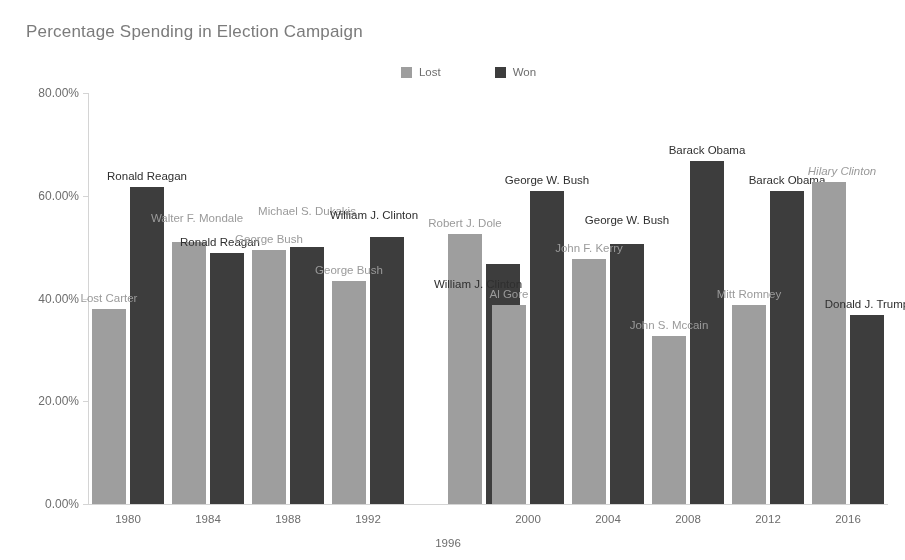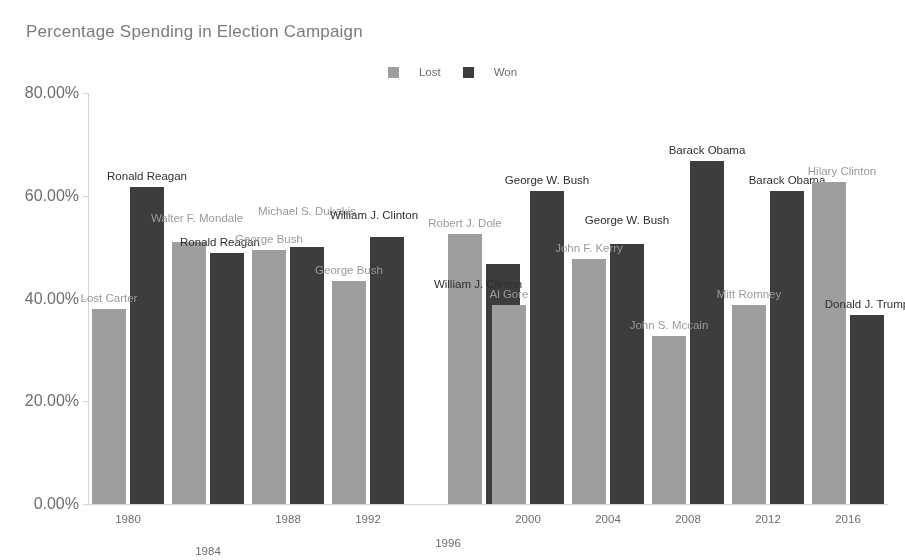--- a/index.html
+++ b/index.html
@@ -37,21 +37,22 @@
     display: flex;
     justify-content: center;
     align-items: center;
     gap: 22px;
     font-size: 11.5px;
     color: #6d6d6d;
   }
   .legend-entry {
     display: flex;
     align-items: center;
-    gap: 20px;
+    gap: 7px;
+    margin-left: 32px;
   }
   .legend-swatch {
     width: 11px;
     height: 11px;
     display: inline-block;
   }
   .plot {
     position: absolute;
     left: 88px;
     top: 93px;
@@ -71,21 +72,21 @@
     left: 0;
     bottom: 0;
     width: 800px;
     height: 1px;
     background: #d4d4d4;
   }
   .ytick {
     position: absolute;
     right: calc(100% + 9px);
     transform: translateY(-50%);
-    font-size: 16px;
+    font-size: 12px;
     color: #6d6d6d;
     white-space: nowrap;
   }
   .ytick-mark {
     position: absolute;
     left: -5px;
     width: 5px;
     height: 1px;
     background: #d4d4d4;
   }
@@ -156,21 +157,21 @@
           <div class="ytick" style="top: 102.75px;">60.00%</div>
           <div class="ytick-mark" style="top: 102.75px;"></div>
         </div>
         <div style="position: absolute; left: 0px; top: 0px;">
           <div class="ytick" style="top: 0px;">80.00%</div>
           <div class="ytick-mark" style="top: 0px;"></div>
         </div>
       </div>
     <div id="xticks">
         <div class="xtick" style="left: 40px;">1980</div>
-        <div class="xtick" style="left: 120px; margin-top: 32px;">1984</div>
+        <div class="xtick" style="left: 120px;">1984</div>
         <div class="xtick" style="left: 200px;">1988</div>
         <div class="xtick" style="left: 280px;">1992</div>
         <div class="xtick" style="left: 360px; margin-top: 24px;">1996</div>
         <div class="xtick" style="left: 440px;">2000</div>
         <div class="xtick" style="left: 520px;">2004</div>
         <div class="xtick" style="left: 600px;">2008</div>
         <div class="xtick" style="left: 680px;">2012</div>
         <div class="xtick" style="left: 760px;">2016</div>
       </div>
     <div id="bars">
@@ -224,19 +225,19 @@
         </div>
         <div class="group" style="left: 644px; width: 72px;">
           <div class="bar lost" style="height: 199.335px;"></div>
           <div class="bar won" style="height: 312.874px;"></div>
           <div class="bar-label lost" style="left: 17px; bottom: 204.335px;">Mitt Romney</div>
           <div class="bar-label won" style="left: 55px; bottom: 317.874px;">Barack Obama</div>
         </div>
         <div class="group" style="left: 724px; width: 72px;">
           <div class="bar lost" style="height: 322.121px;"></div>
           <div class="bar won" style="height: 189.06px;"></div>
-          <div class="bar-label lost" style="left: 30px; bottom: 327.121px;">Hilary Clinton</div>
+          <div class="bar-label lost" style="left: 30px; bottom: 327.121px; font-style: italic;">Hilary Clinton</div>
           <div class="bar-label won" style="left: 55px; bottom: 194.06px;">Donald J. Trump</div>
         </div>
       </div>
   </div>
 
 </div>
 
 </body></html>

